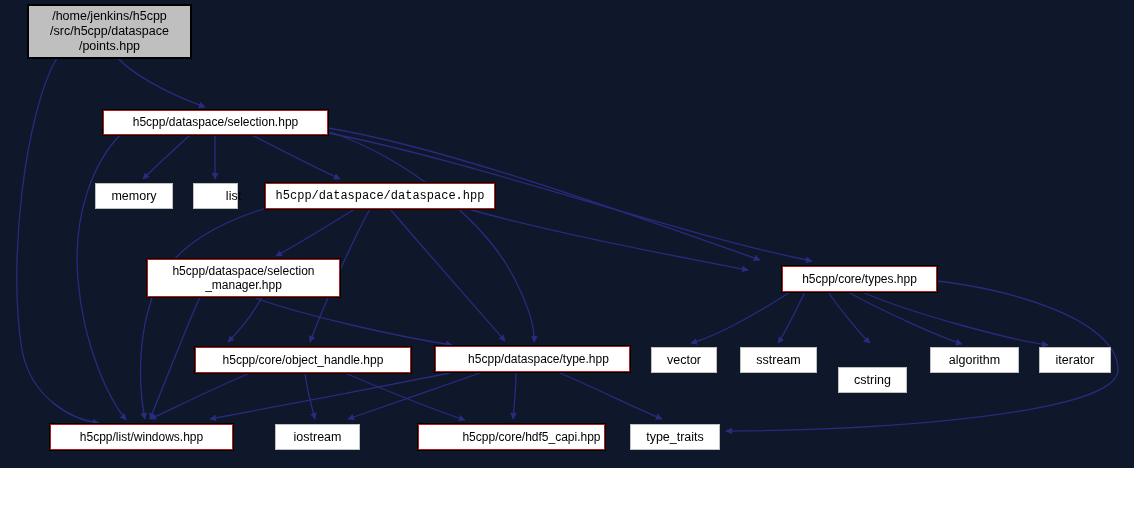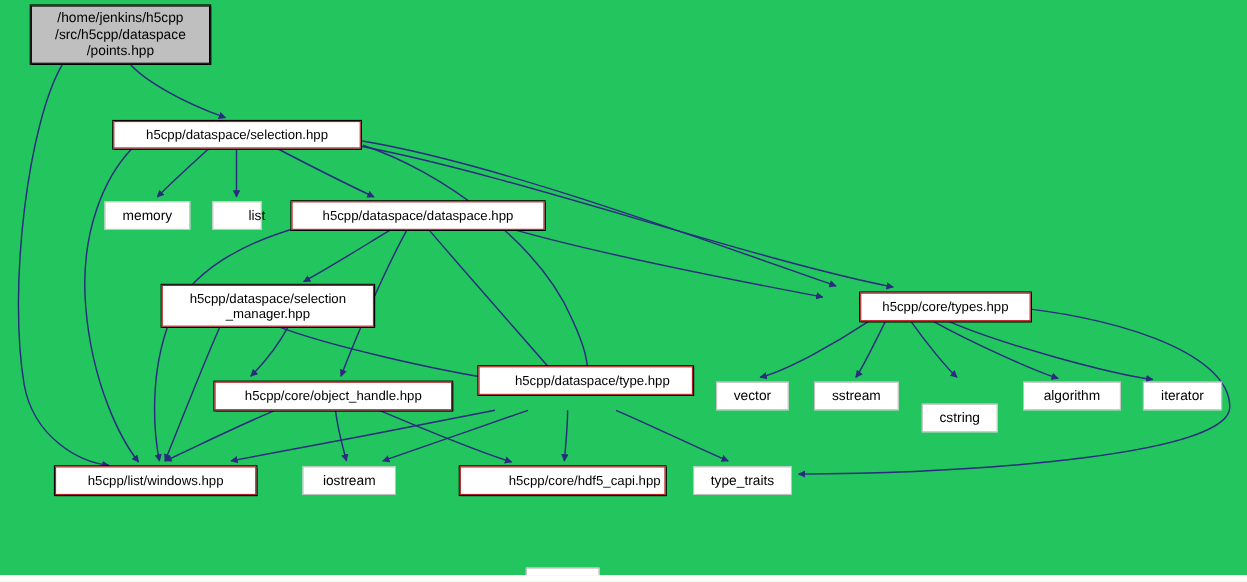--- a/index.html
+++ b/index.html
@@ -3,22 +3,22 @@
 <meta charset="utf-8">
 <style>
   html, body {
     margin: 0;
     padding: 0;
     background: #ffffff;
   }
   #graph {
     position: relative;
     width: 1134px;
-    height: 523px;
-    background: #22c55e;
+    height: 468px;
+    background: #0f172a;
     font-family: "Liberation Sans", sans-serif;
     overflow: hidden;
   }
   #edges {
     position: absolute;
     left: 0;
     top: 0;
     width: 1134px;
     height: 529px;
     pointer-events: none;
@@ -99,26 +99,26 @@
         <path d="M 903,278 C 1010,285 1118,320 1118,370 C 1118,412 900,430 726,431" marker-end="url(#arrow)" stroke="#2a2a7f"></path>
       </g>
   </svg>
   <div id="node-layer">
       <div class="node root" style="left: 28px; top: 5px; width: 163px; height: 53px;"><span>/home/jenkins/h5cpp
 /src/h5cpp/dataspace
 /points.hpp</span></div>
       <div class="node doc" style="left: 103px; top: 110px; width: 225px; height: 25px;"><span>h5cpp/dataspace/selection.hpp</span></div>
       <div class="node sys" style="left: 95px; top: 183px; width: 78px; height: 26px;"><span>memory</span></div>
       <div class="node sys" style="left: 193px; top: 183px; width: 45px; height: 26px; padding-left: 36px;"><span>list</span></div>
-      <div class="node doc" style="left: 265px; top: 183px; width: 230px; height: 26px;"><span>h5cpp/dataspace/dataspace.hpp</span></div>
+      <div class="node doc" style="left: 265px; top: 183px; width: 230px; height: 26px; font-family: Liberation Mono, monospace;"><span>h5cpp/dataspace/dataspace.hpp</span></div>
       <div class="node doc" style="left: 147px; top: 259px; width: 193px; height: 38px;"><span>h5cpp/dataspace/selection
 _manager.hpp</span></div>
       <div class="node doc" style="left: 748px; top: 266px; width: 155px; height: 26px; margin-left: 34px;"><span>h5cpp/core/types.hpp</span></div>
       <div class="node doc" style="left: 195px; top: 347px; width: 216px; height: 26px;"><span>h5cpp/core/object_handle.hpp</span></div>
-      <div class="node doc" style="left: 435px; top: 333px; width: 195px; height: 26px; padding-left: 12px;"><span>h5cpp/dataspace/type.hpp</span></div>
+      <div class="node doc" style="left: 435px; top: 346px; width: 195px; height: 26px; padding-left: 12px;"><span>h5cpp/dataspace/type.hpp</span></div>
       <div class="node sys" style="left: 651px; top: 347px; width: 66px; height: 26px;"><span>vector</span></div>
       <div class="node sys" style="left: 740px; top: 347px; width: 77px; height: 26px;"><span>sstream</span></div>
       <div class="node sys" style="left: 838px; top: 367px; width: 69px; height: 26px;"><span>cstring</span></div>
       <div class="node sys" style="left: 930px; top: 347px; width: 89px; height: 26px;"><span>algorithm</span></div>
       <div class="node sys" style="left: 1039px; top: 347px; width: 72px; height: 26px;"><span>iterator</span></div>
       <div class="node doc" style="left: 50px; top: 424px; width: 183px; height: 26px;"><span>h5cpp/list/windows.hpp</span></div>
       <div class="node sys" style="left: 275px; top: 424px; width: 85px; height: 26px;"><span>iostream</span></div>
       <div class="node doc" style="left: 418px; top: 424px; width: 187px; height: 26px; padding-left: 40px;"><span>h5cpp/core/hdf5_capi.hpp</span></div>
       <div class="node sys" style="left: 630px; top: 424px; width: 90px; height: 26px;"><span>type_traits</span></div>
       <div class="node sys" style="left: 478px; top: 516px; width: 67px; height: 26px;"><span>hdf5.h</span></div>

